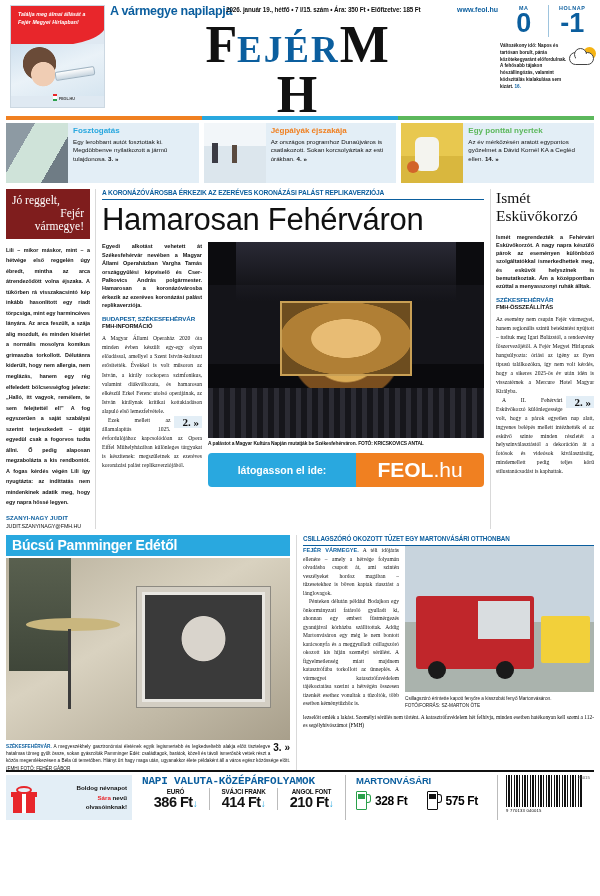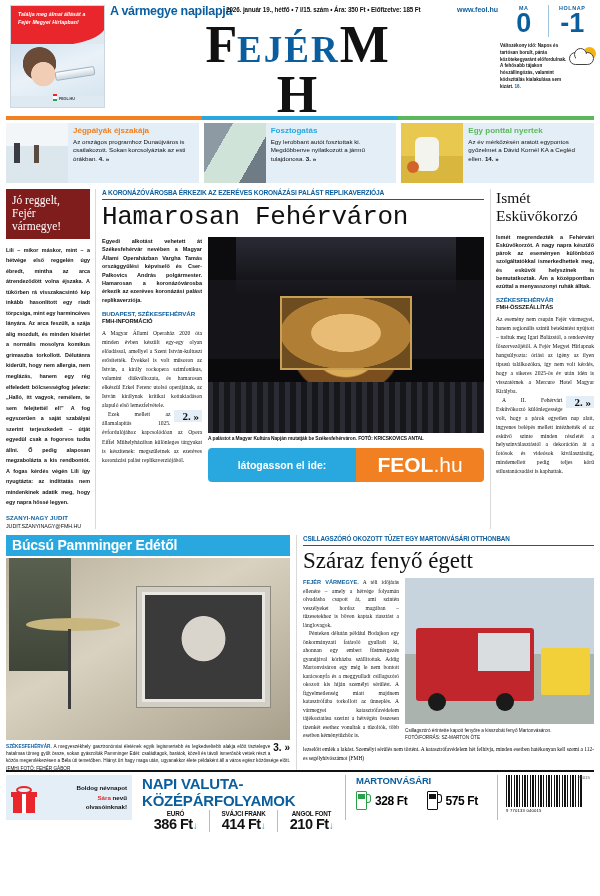--- a/index.html
+++ b/index.html
@@ -118,36 +118,36 @@
 
   
   .mid { display: flex; margin: 6px 6px 0 6px; }
 
   
   .col-left { width: 90px; flex: none; padding-right: 5px; border-right: 1px solid #d9d9d9; }
   .jr-box { background: #7f1d1d; color: #fff; padding: 5px 6px 6px 6px; }
   .jr-box .l {
     font-family: "Liberation Serif", serif; font-size: 11.5px; line-height: 1.12;
   }
-  .jr-box .l2 { text-align: left; }
+  .jr-box .l2 { text-align: right; }
   .col-left p {
     font-size: 5.4px; line-height: 1.95; text-align: justify; margin-top: 6px;
     font-weight: bold; color: #111;
   }
   .byline-name { font-size: 6px; font-weight: bold; color: #0b5e9e; margin-top: 7px; letter-spacing: .1px; }
   .byline-mail { font-size: 5.4px; color: #111; margin-top: 2px; letter-spacing: -.1px; }
 
   
   .col-center { flex: 1; padding: 0 6px; }
   .kicker {
     font-size: 6.6px; font-weight: bold; color: #0b5e9e; letter-spacing: -.15px;
     border-bottom: 1px solid #0b5e9e; padding-bottom: 3px; margin-bottom: 1px;
   }
   .lead-head {
-    font-family: Liberation Mono, monospace; font-size: 26px; line-height: 1.08;
+    font-family: Liberation Sans, sans-serif; font-size: 31px; line-height: 1.08;
     color: #111; margin: 3px 0 6px 0; letter-spacing: -.3px;
   }
   .lead-grid { display: flex; gap: 6px; }
   .lead-txtcol { width: 100px; flex: none; }
   .lead-lede {
     font-size: 5.5px; line-height: 1.52; font-weight: bold; text-align: justify; color: #111;
   }
   .loc-line { font-size: 6.2px; font-weight: bold; color: #0b5e9e; margin-top: 6px; letter-spacing: -.1px; }
   .loc-sub { font-size: 5.8px; font-weight: bold; color: #111; margin-top: 1px; letter-spacing: -.1px; }
   .lead-body {
@@ -299,21 +299,21 @@
   }
   .f-gift { width: 26px; height: 30px; position: relative; flex: none; margin-right: 3px; }
   .f-gift .box { position: absolute; left: 2px; bottom: 0; width: 22px; height: 18px; background: #e8262b; }
   .f-gift .lid { position: absolute; left: 0; bottom: 16px; width: 26px; height: 5px; background: #e8262b; }
   .f-gift .rib { position: absolute; left: 11px; bottom: 0; width: 4px; height: 21px; background: #fff; }
   .f-gift .bow { position: absolute; left: 5px; bottom: 19px; width: 16px; height: 8px; border: 2.5px solid #e8262b; border-radius: 50%; }
   .f-name .txt { font-size: 6.2px; line-height: 1.6; font-weight: bold; color: #111; text-align: right; flex: 1; }
   .f-name .txt b { color: #e8262b; }
 
   .f-cur { flex: 1; padding-left: 10px; border-right: 1px solid #bbb; }
-  .f-cur .h { font-size: 15px; font-weight: bold; color: #0b5e9e; letter-spacing: -.2px; }
+  .f-cur .h { font-size: 11px; font-weight: bold; color: #0b5e9e; letter-spacing: -.2px; font-family: Liberation Mono, monospace; }
   .f-cur .row { display: flex; margin-top: 1px; }
   .f-cur .cell { flex: 1; text-align: center; }
   .f-cur .cell + .cell { border-left: 1px solid #bbb; }
   .f-cur .cl { font-size: 6.3px; font-weight: bold; color: #111; letter-spacing: -.2px; }
   .f-cur .cv { font-size: 14.5px; font-weight: bold; color: #111; letter-spacing: -.5px; margin-top: -1px; }
   .f-cur .cv .ar { color: #29a8df; font-size: 10px; font-weight: normal; }
 
   .f-fuel { width: 152px; flex: none; padding-left: 10px; border-right: 1px solid #bbb; }
   .f-fuel .h { font-size: 9.5px; font-weight: bold; color: #0b5e9e; letter-spacing: -.2px; }
   .f-fuel .row { display: flex; margin-top: 5px; align-items: center; }
@@ -393,37 +393,37 @@
 
   <div class="stripe">
     <i style="background:#f08021"></i>
     <i style="background:#29a8df"></i>
     <i style="background:#5cb85c"></i>
   </div>
 
   <div class="teasers">
 
     <div class="teaser">
+      <div class="tphoto ph-car"></div>
+      <div class="ttext">
+        <div class="ttitle" style="color:#29a8df">Fosztogatás</div>
+        <div class="tbody">
+          <span>Egy lerobbant autót fosztottak ki. Megdöbbenve nyilatkozott a jármű tulajdonosa.</span>
+          <span class="tpg">3. »</span>
+        </div>
+      </div>
+    </div>
+
+    <div class="teaser">
       <div class="tphoto ph-ice"></div>
       <div class="ttext">
         <div class="ttitle" style="color:#f08021">Jégpályák éjszakája</div>
         <div class="tbody">
           <span>Az országos programhoz Dunaújváros is csatlakozott. Sokan korcsolyáztak az esti órákban.</span>
           <span class="tpg">4. »</span>
-        </div>
-      </div>
-    </div>
-
-    <div class="teaser">
-      <div class="tphoto ph-car"></div>
-      <div class="ttext">
-        <div class="ttitle" style="color:#29a8df">Fosztogatás</div>
-        <div class="tbody">
-          <span>Egy lerobbant autót fosztottak ki. Megdöbbenve nyilatkozott a jármű tulajdonosa.</span>
-          <span class="tpg">3. »</span>
         </div>
       </div>
     </div>
 
     <div class="teaser">
       <div class="tphoto ph-bball"></div>
       <div class="ttext">
         <div class="ttitle" style="color:#5cb85c">Egy ponttal nyertek</div>
         <div class="tbody">
           <span>Az év mérkőzésén aratott egypontos győzelmet a Dávid Kornél KA a Cegléd ellen.</span>
@@ -510,21 +510,20 @@
       <div class="bl-cap">
         <span class="pg">3. »</span>
         <b class="loc">SZÉKESFEHÉRVÁR.</b>
         <span>A megyeszékhely gasztronómiai életének egyik legismertebb és legkedveltebb alakja előtt tisztelegve hatalmas tömeg gyűlt össze, sokan gyászolták Pamminger Edét: családtagok, barátok, közeli és távoli ismerősök vettek részt a közös megemlékezésen a Béla úti temetőben. Hiányt űrt hagy maga után, ugyanakkor élete példaként áll a város egész közössége előtt.</span>
         <span>(FMH) FOTÓ: FEHÉR GÁBOR</span>
       </div>
     </div>
 
     <div class="b-right">
       <div class="br-kicker">CSILLAGSZÓRÓ OKOZOTT TÜZET EGY MARTONVÁSÁRI OTTHONBAN</div>
-      <div class="br-head">Száraz fenyő égett</div>
 
       <div class="br-grid">
         <div class="br-col">
           <div class="rbody">
             <p><b class="loc">FEJÉR VÁRMEGYE.</b> <span>A téli időjárás ellenére – amely a hétvége folyamán olvadásba csapott át, ami szintén veszélyeket hordoz magában – tűzesetekhez is bőven kaptak riasztást a lánglovagok.</span></p>
             <p>Pénteken délután például Bodajkon egy önkormányzati fatároló gyulladt ki, ahonnan egy embert füstmérgezés gyanújával kórházba szállítottak. Addig Martonvásáron egy még le nem bontott karácsonyfa és a meggyulladt csillagszóró okozott kis híján személyi sérülést. A figyelmetlenség miatt majdnem katasztrófába torkollott az ünneplés. A vármegyei katasztrófavédelem tájékoztatása szerint a hétvégén összesen tizenkét esethez vonultak a tűzoltók, több esetben kéménytűzhöz is.</p>
           </div>
         </div>
 
         <div style="flex:1">

